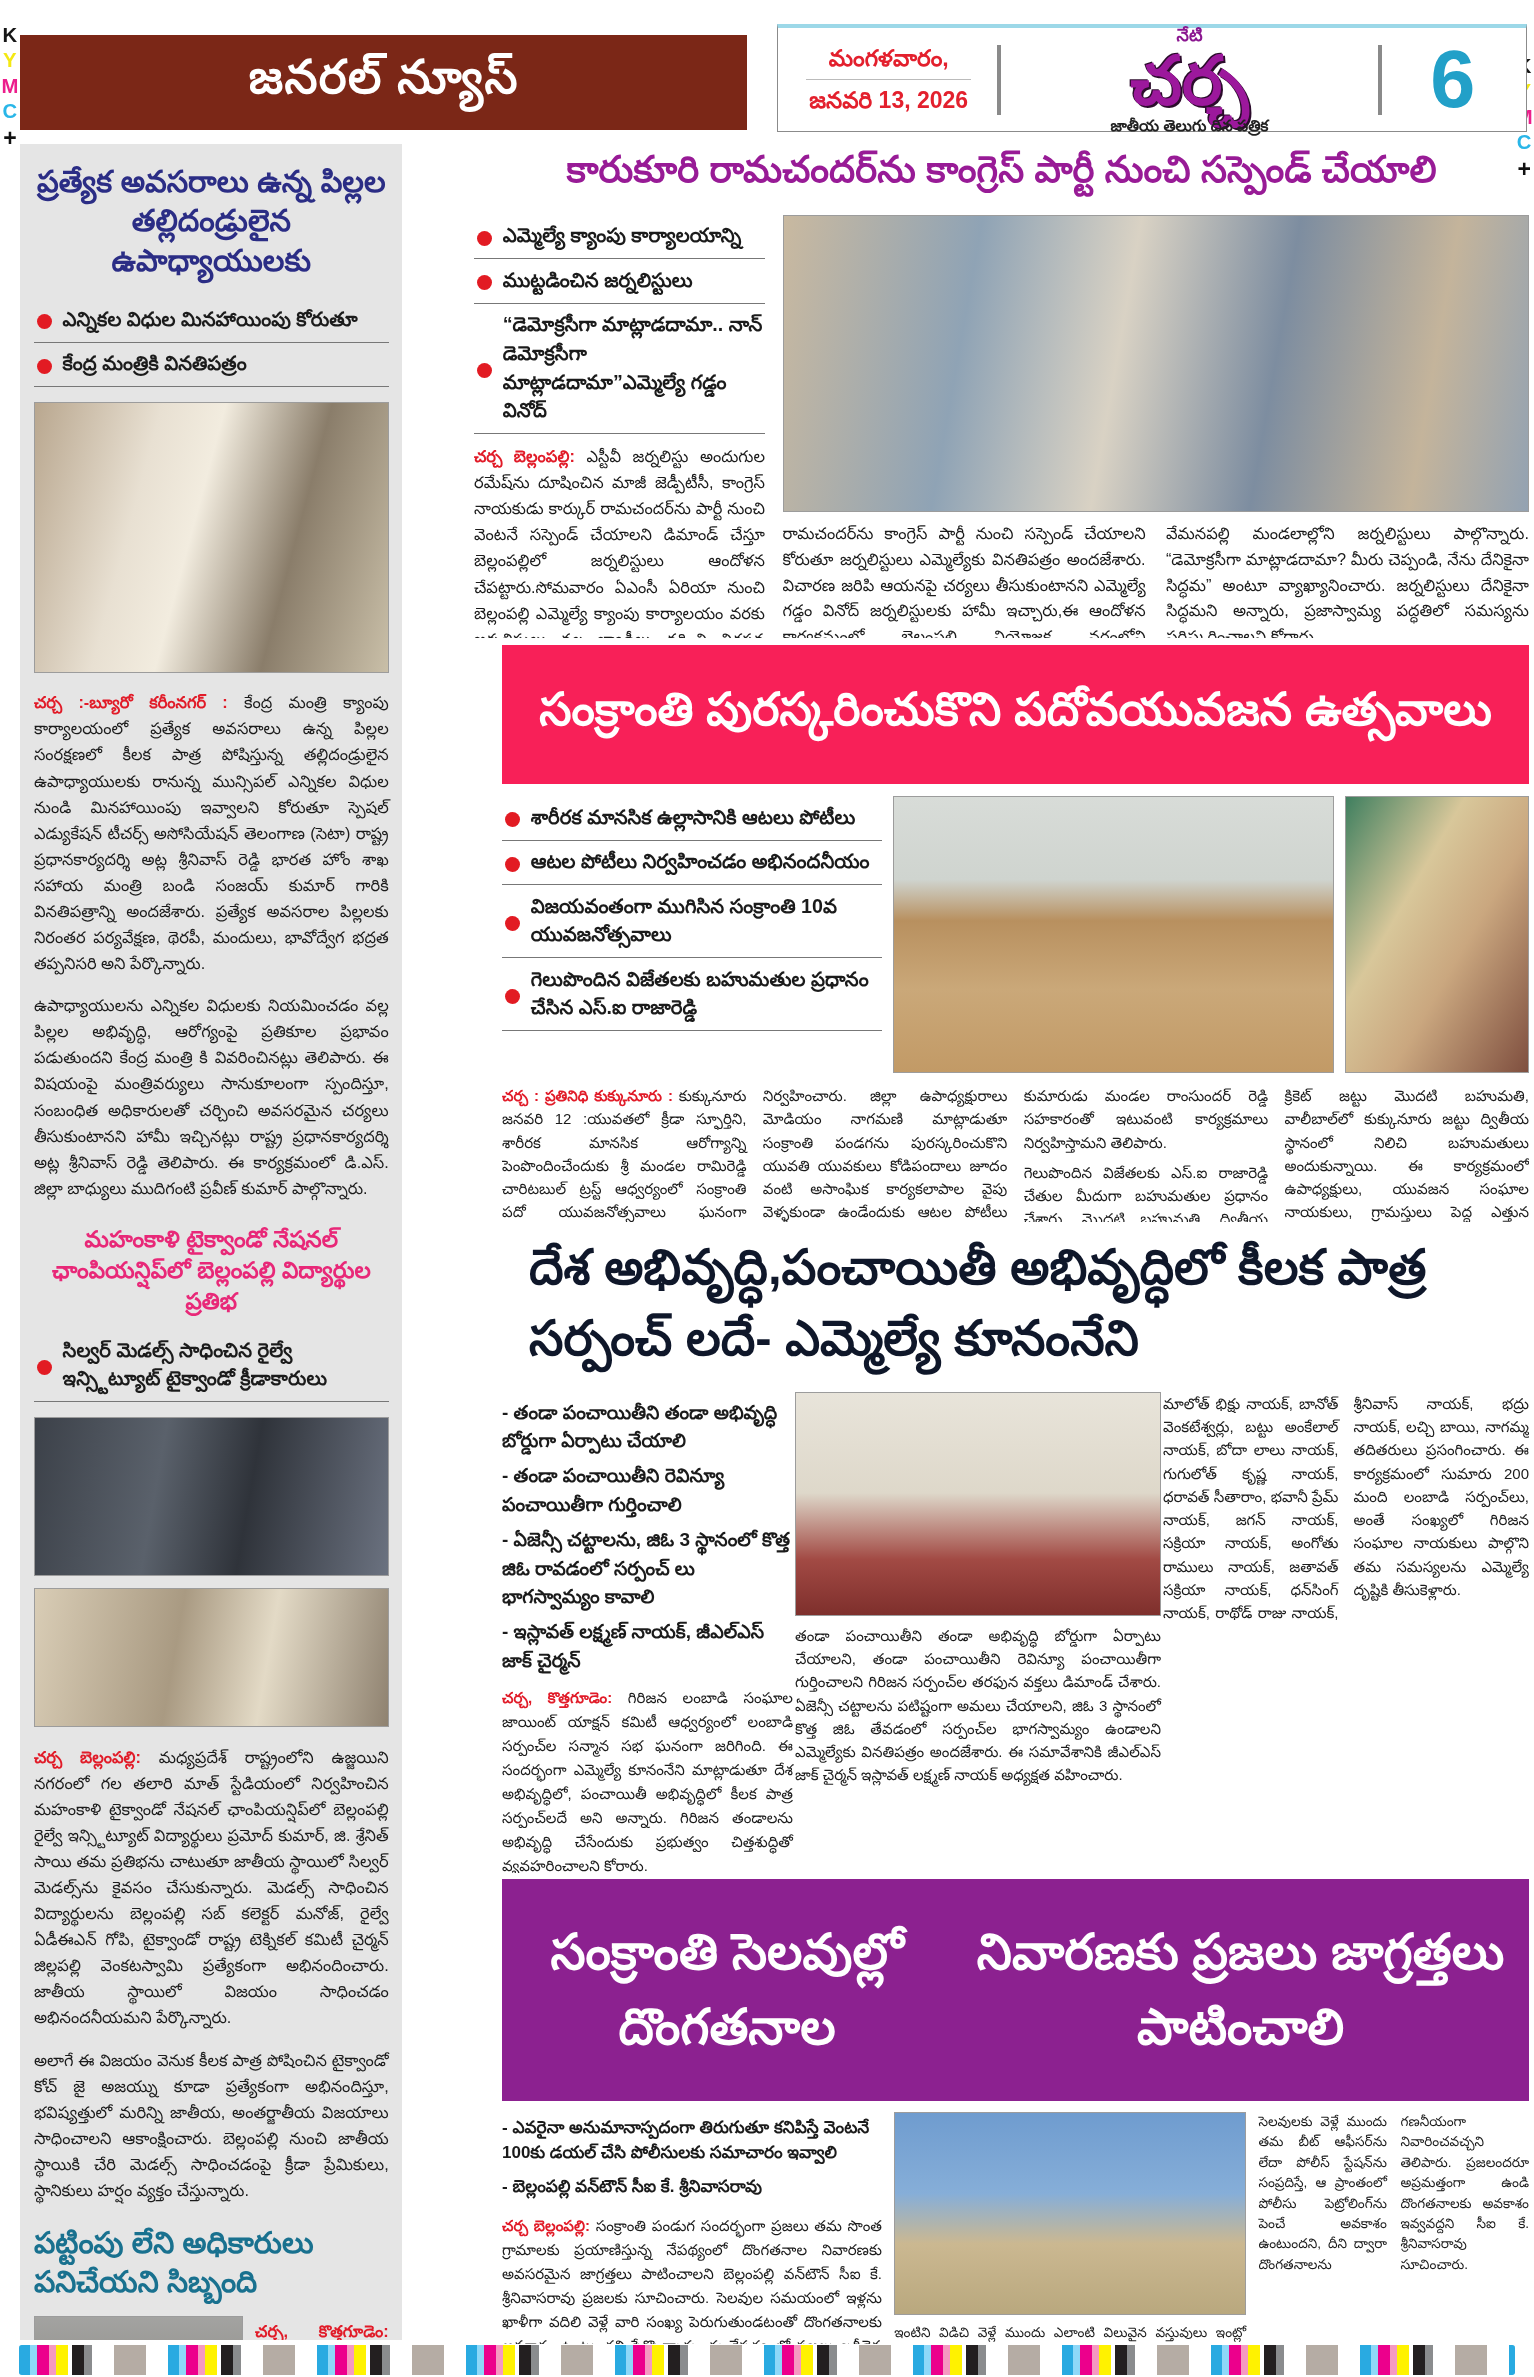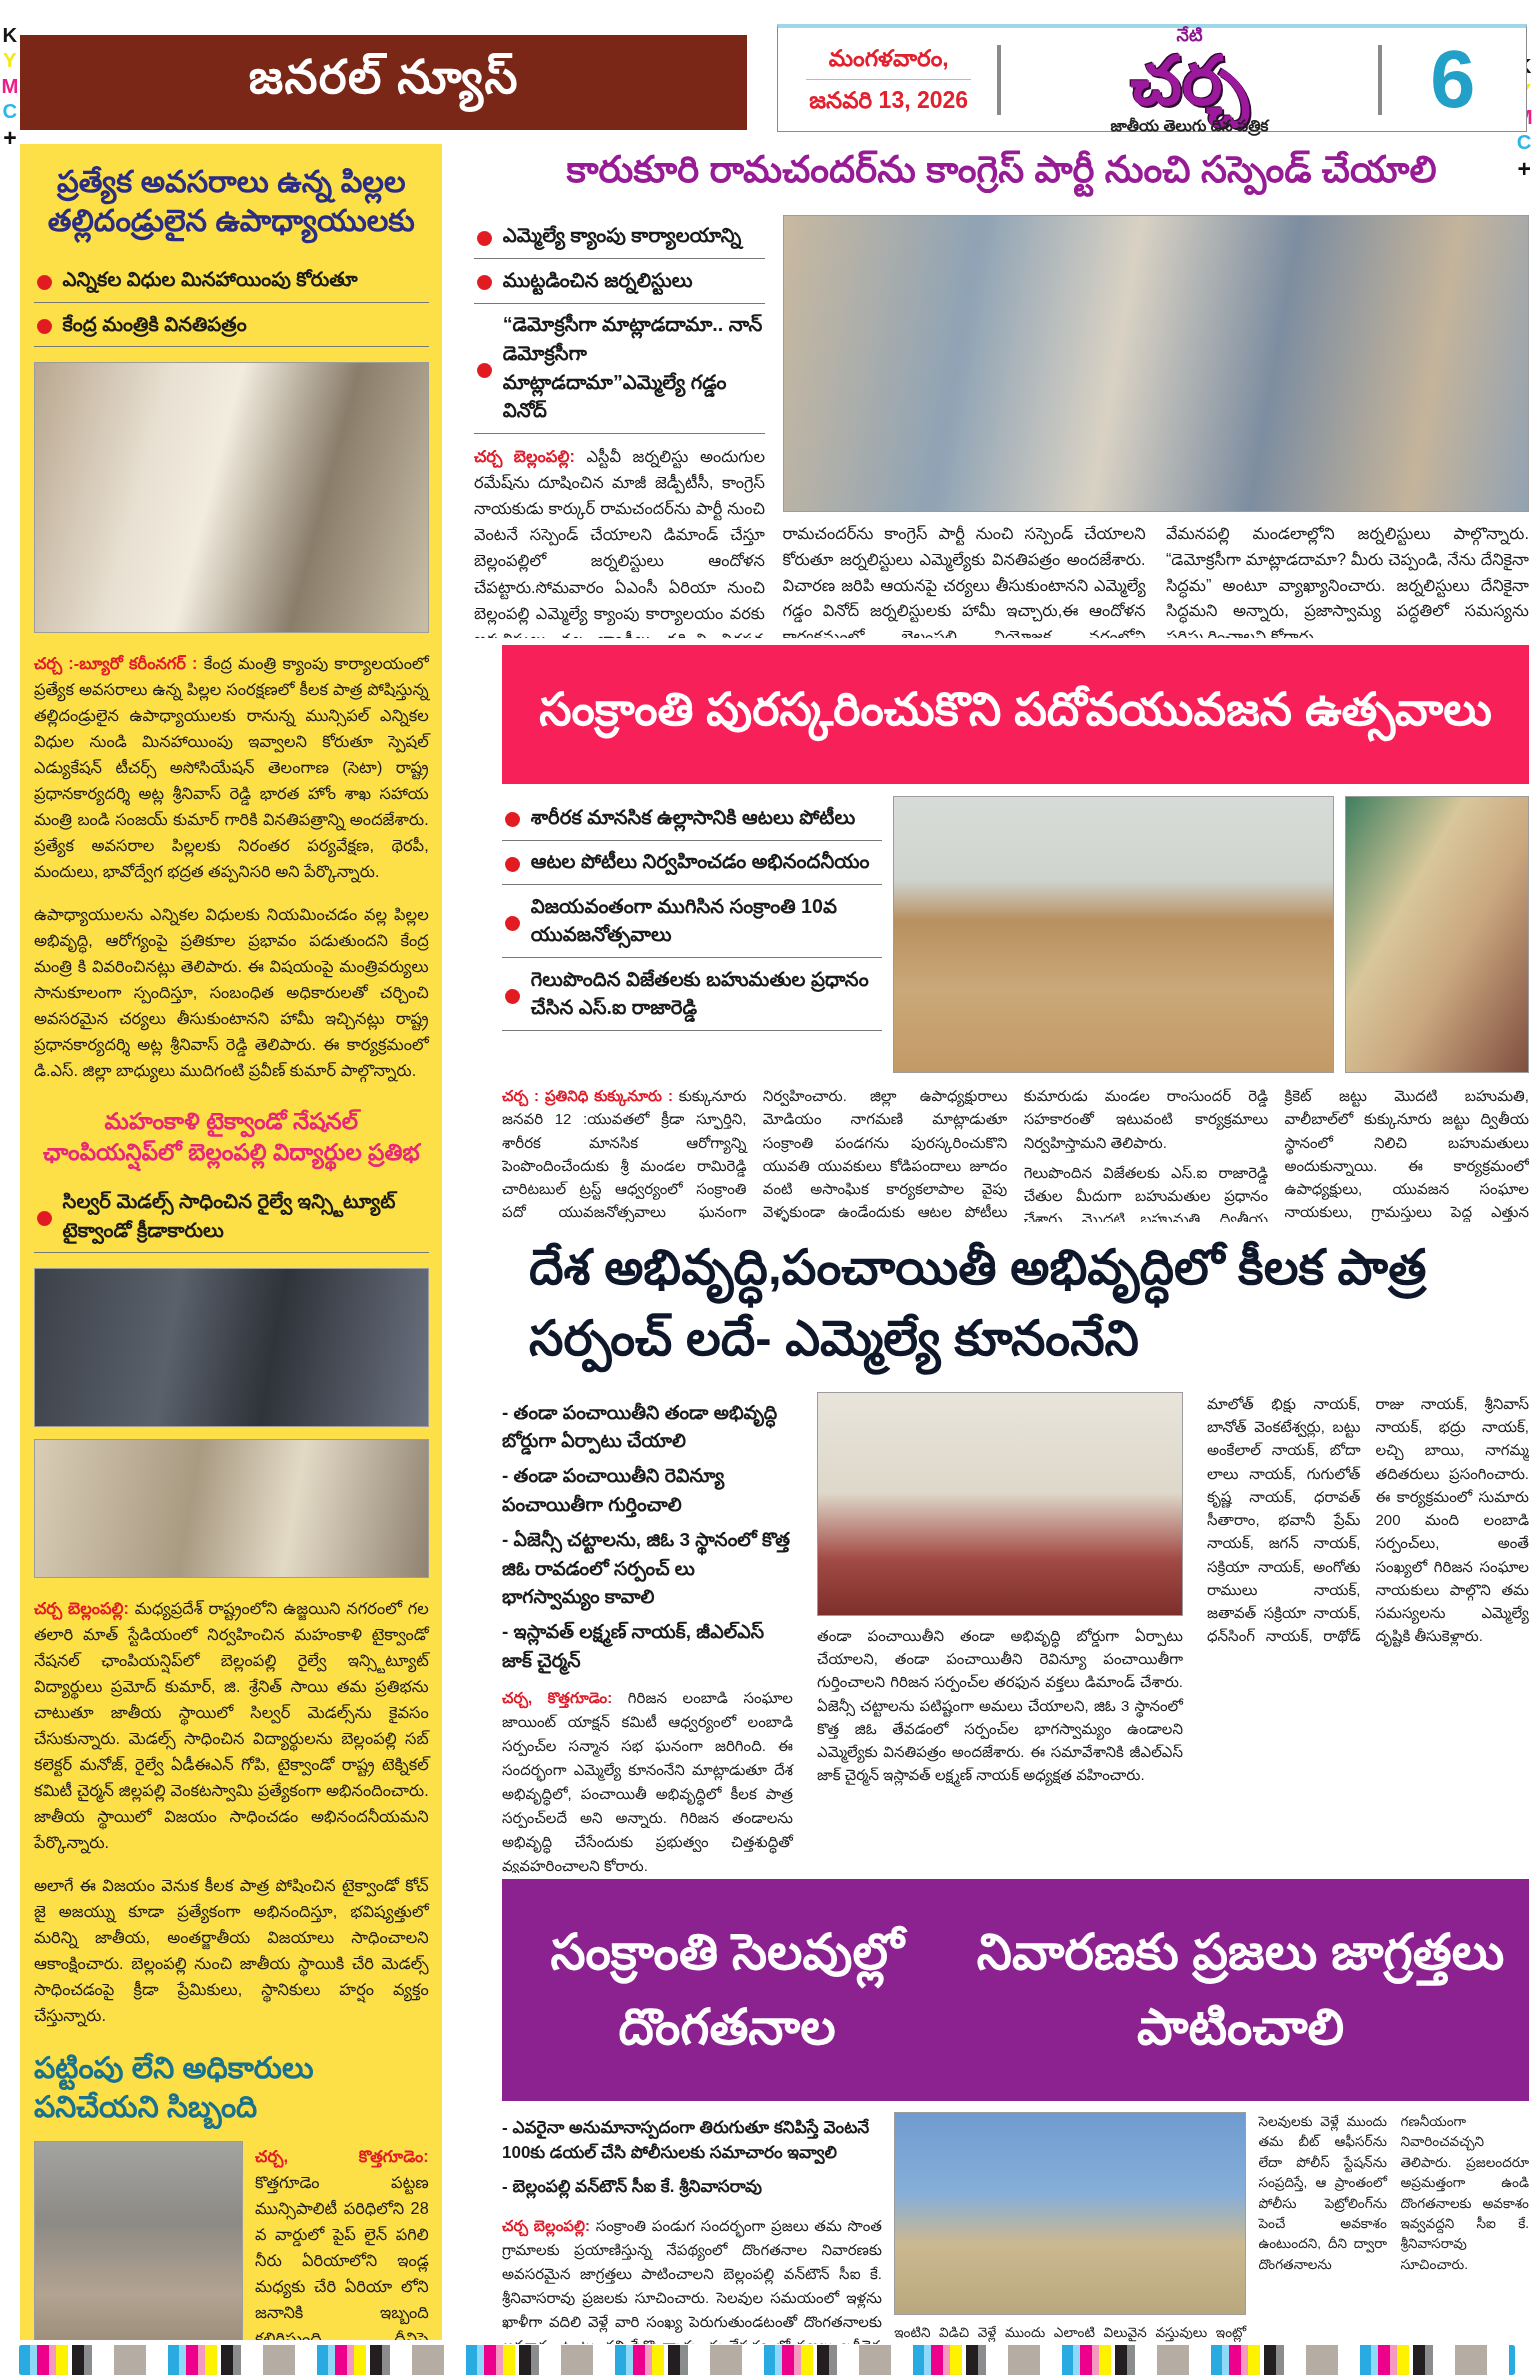--- a/index.html
+++ b/index.html
@@ -33,21 +33,21 @@
   .bullet-row{display:flex;align-items:center;gap:11px;padding:6.8px 2.7px 8.1px 2.7px;
               border-bottom:1.4px solid #777;font-weight:bold;font-size:19.7px;line-height:1.45;}
   .bullet-row:last-of-type{border-bottom:1.4px solid #777;}
   .dot{flex:0 0 auto;width:15px;height:15px;border-radius:50%;background:#E21B23;margin-top:5.4px;}
   .dash-row{font-weight:bold;font-size:19px;line-height:1.5;margin:6.8px 0;}
   .dateline{color:#e11b28;font-weight:bold;}
   .body-text{font-size:16.3px;line-height:1.6;text-align:justify;}
   .photo{width:100%;border:0.7px solid #9c9c9c;box-sizing:border-box;}
 
   
-  .left-col{position:absolute;left:20.3px;top:144px;width:422px;height:2196px;background:#fde047;
+  .left-col{position:absolute;left:20.3px;top:144px;width:382px;height:2196px;background:#e5e5e5;
             box-sizing:border-box;padding:17.6px 13.6px;overflow:hidden;}
   .a1-head{color:#2B2D85;font-size:30.5px;font-weight:bold;line-height:1.3;text-align:center;margin:0 0 17.6px 0;}
   .left-col .photo{height:271px;margin:15px 0 12.2px 0;}
   .photo-memorandum{background:linear-gradient(105deg,#b9a78f 0%,#e8e0d2 30%,#f2ecdf 45%,#8a7d6a 70%,#c9bfa8 100%);}
   .a2-head{color:#E82878;font-size:23px;font-weight:bold;line-height:1.35;text-align:center;margin:23px 0 12.2px 0;}
   .photo-tkd1{height:159px !important;background:linear-gradient(100deg,#3c4149 0%,#5a616b 35%,#2f333a 60%,#6b7280 100%);}
   .photo-tkd2{height:139px !important;margin-top:6.8px !important;
               background:linear-gradient(100deg,#d9cdb6 0%,#a99a82 40%,#e3dac6 65%,#8f8270 100%);}
   .a3-head{color:#19718F;font-size:30px;font-weight:bold;line-height:1.3;margin:20.3px 0 11px 0;}
   .float-photo{float:left;width:207px;height:203px;margin:4.1px 12.2px 5.4px 0;border:0.7px solid #9c9c9c;}
@@ -68,21 +68,21 @@
                font-size:46px;font-weight:bold;text-align:center;}
   .sank-row{display:grid;grid-template-columns:380px 441px 1fr;column-gap:11px;margin-top:12.2px;height:277px;}
   .photo-volleyball{height:100%;background:linear-gradient(180deg,#d8dcd8 0%,#cfd4cf 30%,#b8905f 45%,#caa879 70%,#c29a66 100%);}
   .photo-prize{height:100%;background:linear-gradient(120deg,#3f7f5f 0%,#d8c79a 35%,#caa77f 60%,#7f4f3f 100%);}
   .sank-text{margin-top:11px;columns:4;column-gap:16.3px;font-size:15px;line-height:1.55;text-align:justify;}
   .sank-text p{margin:0 0 6.8px 0;}
 
   
   .kunamneni{position:absolute;left:502px;top:1228px;width:1027px;height:645px;overflow:hidden;}
   .kun-head{color:#0f172a;font-size:49px;font-weight:bold;text-align:left;line-height:1.45;margin:4.1px 27px 17.6px 27px;}
-  .kun-grid{display:grid;grid-template-columns:291px 366px 1fr;column-gap:24px;}
+  .kun-grid{display:grid;grid-template-columns:291px 366px 1fr;column-gap:2px;}
   .photo-sarpanch{height:224px;background:linear-gradient(180deg,#e8e4da 0%,#ded8ca 45%,#a24a44 75%,#7e2f2c 100%);}
   .kun-col3{columns:2;column-gap:15px;font-size:15px;line-height:1.55;text-align:justify;}
   .kun-caption{font-size:15px;line-height:1.55;text-align:justify;margin-top:8.1px;}
 
   
   .theft{position:absolute;left:502px;top:1879px;width:1027px;height:465px;overflow:hidden;}
   .purple-banner{height:222px;background:#8C2190;color:#fff;display:flex;flex-direction:row;justify-content:center;
                  align-items:center;font-size:50px;font-weight:bold;line-height:1.5;text-align:center;}
   .theft-grid{display:grid;grid-template-columns:380px 352px 1fr;column-gap:12.2px;margin-top:11px;}
   .photo-officer{height:203px;background:linear-gradient(180deg,#6f9ccf 0%,#86aed8 40%,#cbb891 65%,#b9a87e 100%);}

